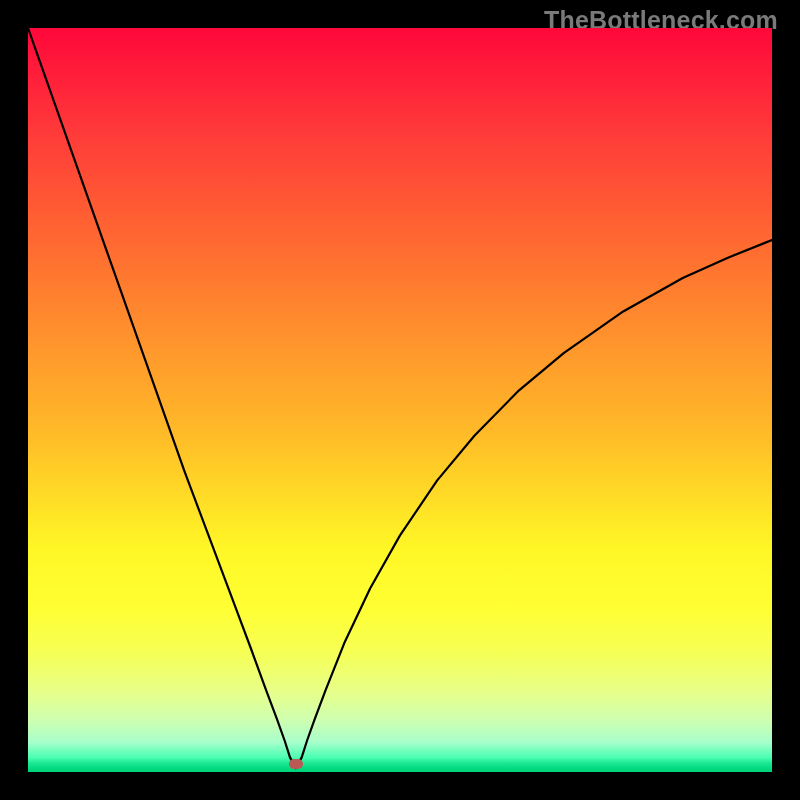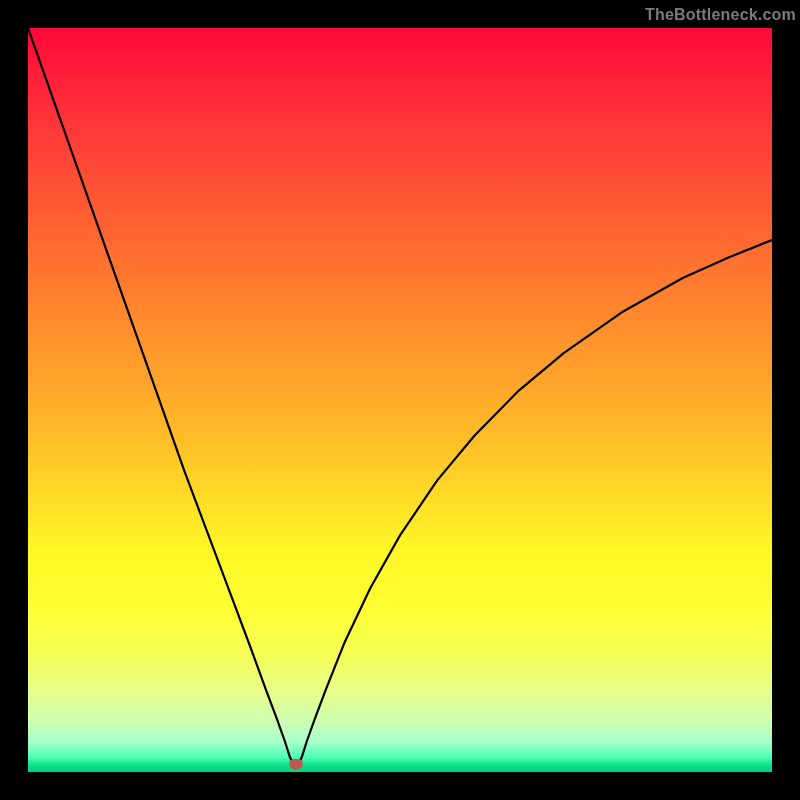--- a/index.html
+++ b/index.html
@@ -62,23 +62,23 @@
     position: absolute;
     width: 14px;
     height: 10px;
     border-radius: 5px;
     background: #bb5a55;
     transform: translate(-50%, -50%);
   }
   .watermark {
     position: absolute;
     top: 6px;
-    right: 4px;
+    right: 22px;
     font-family: Arial, Helvetica, sans-serif;
-    font-size: 16px;
+    font-size: 25px;
     font-weight: 600;
     color: #7a7a7a;
     letter-spacing: 0.2px;
     user-select: none;
   }
 </style>
 </head>
 <body>
 
 <div class="frame">

